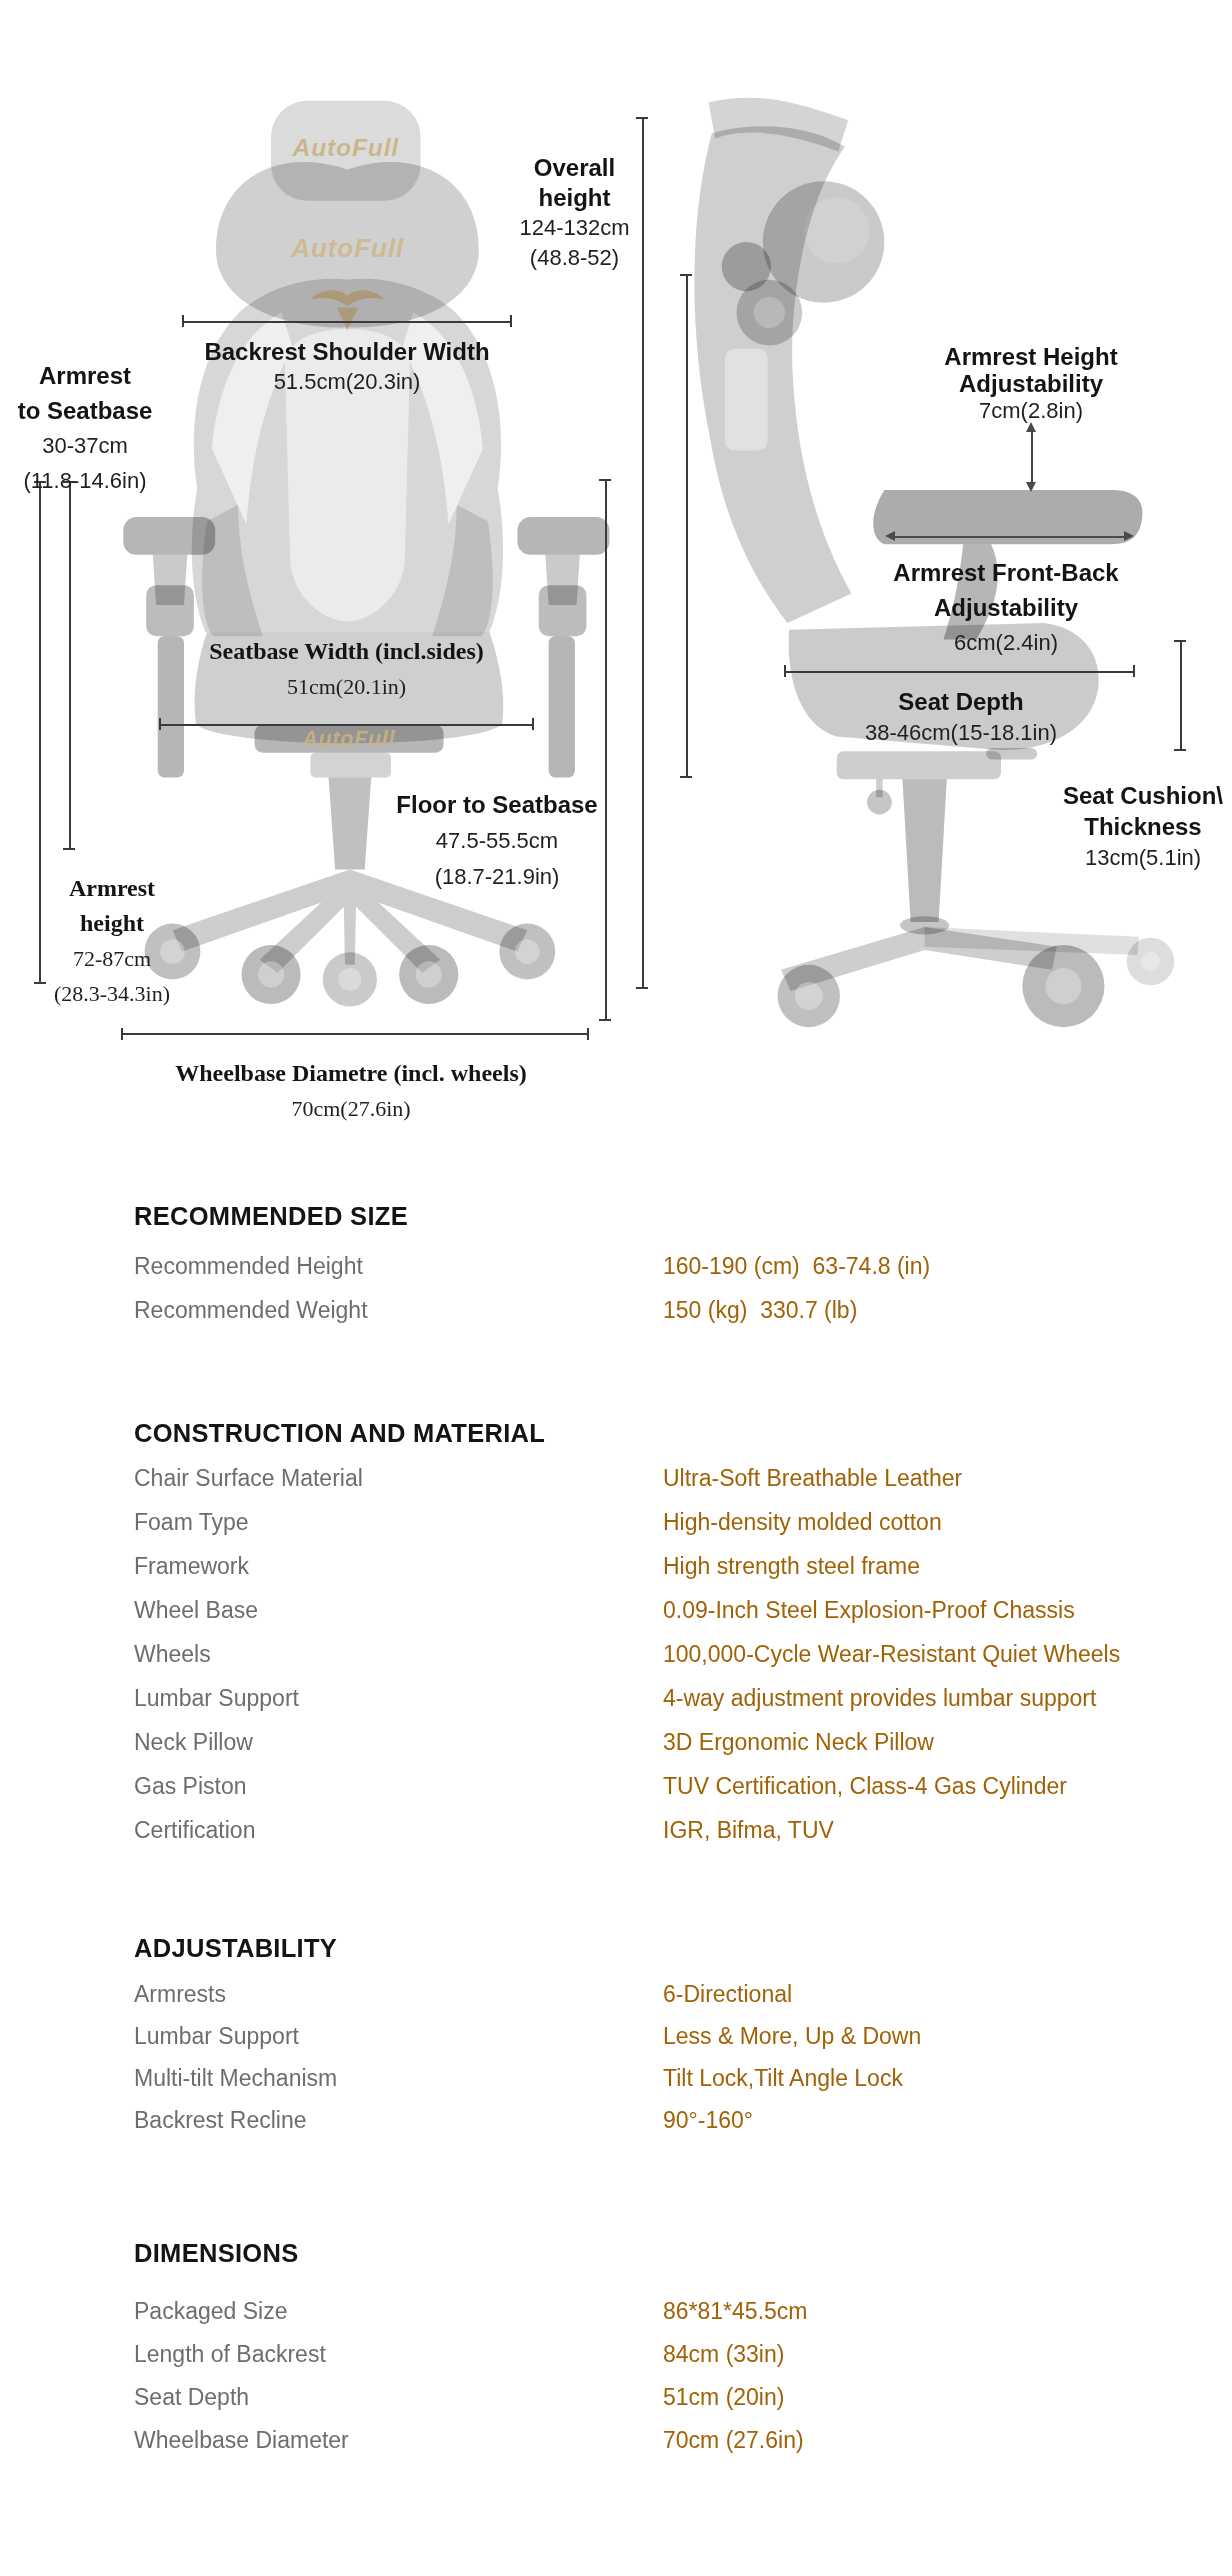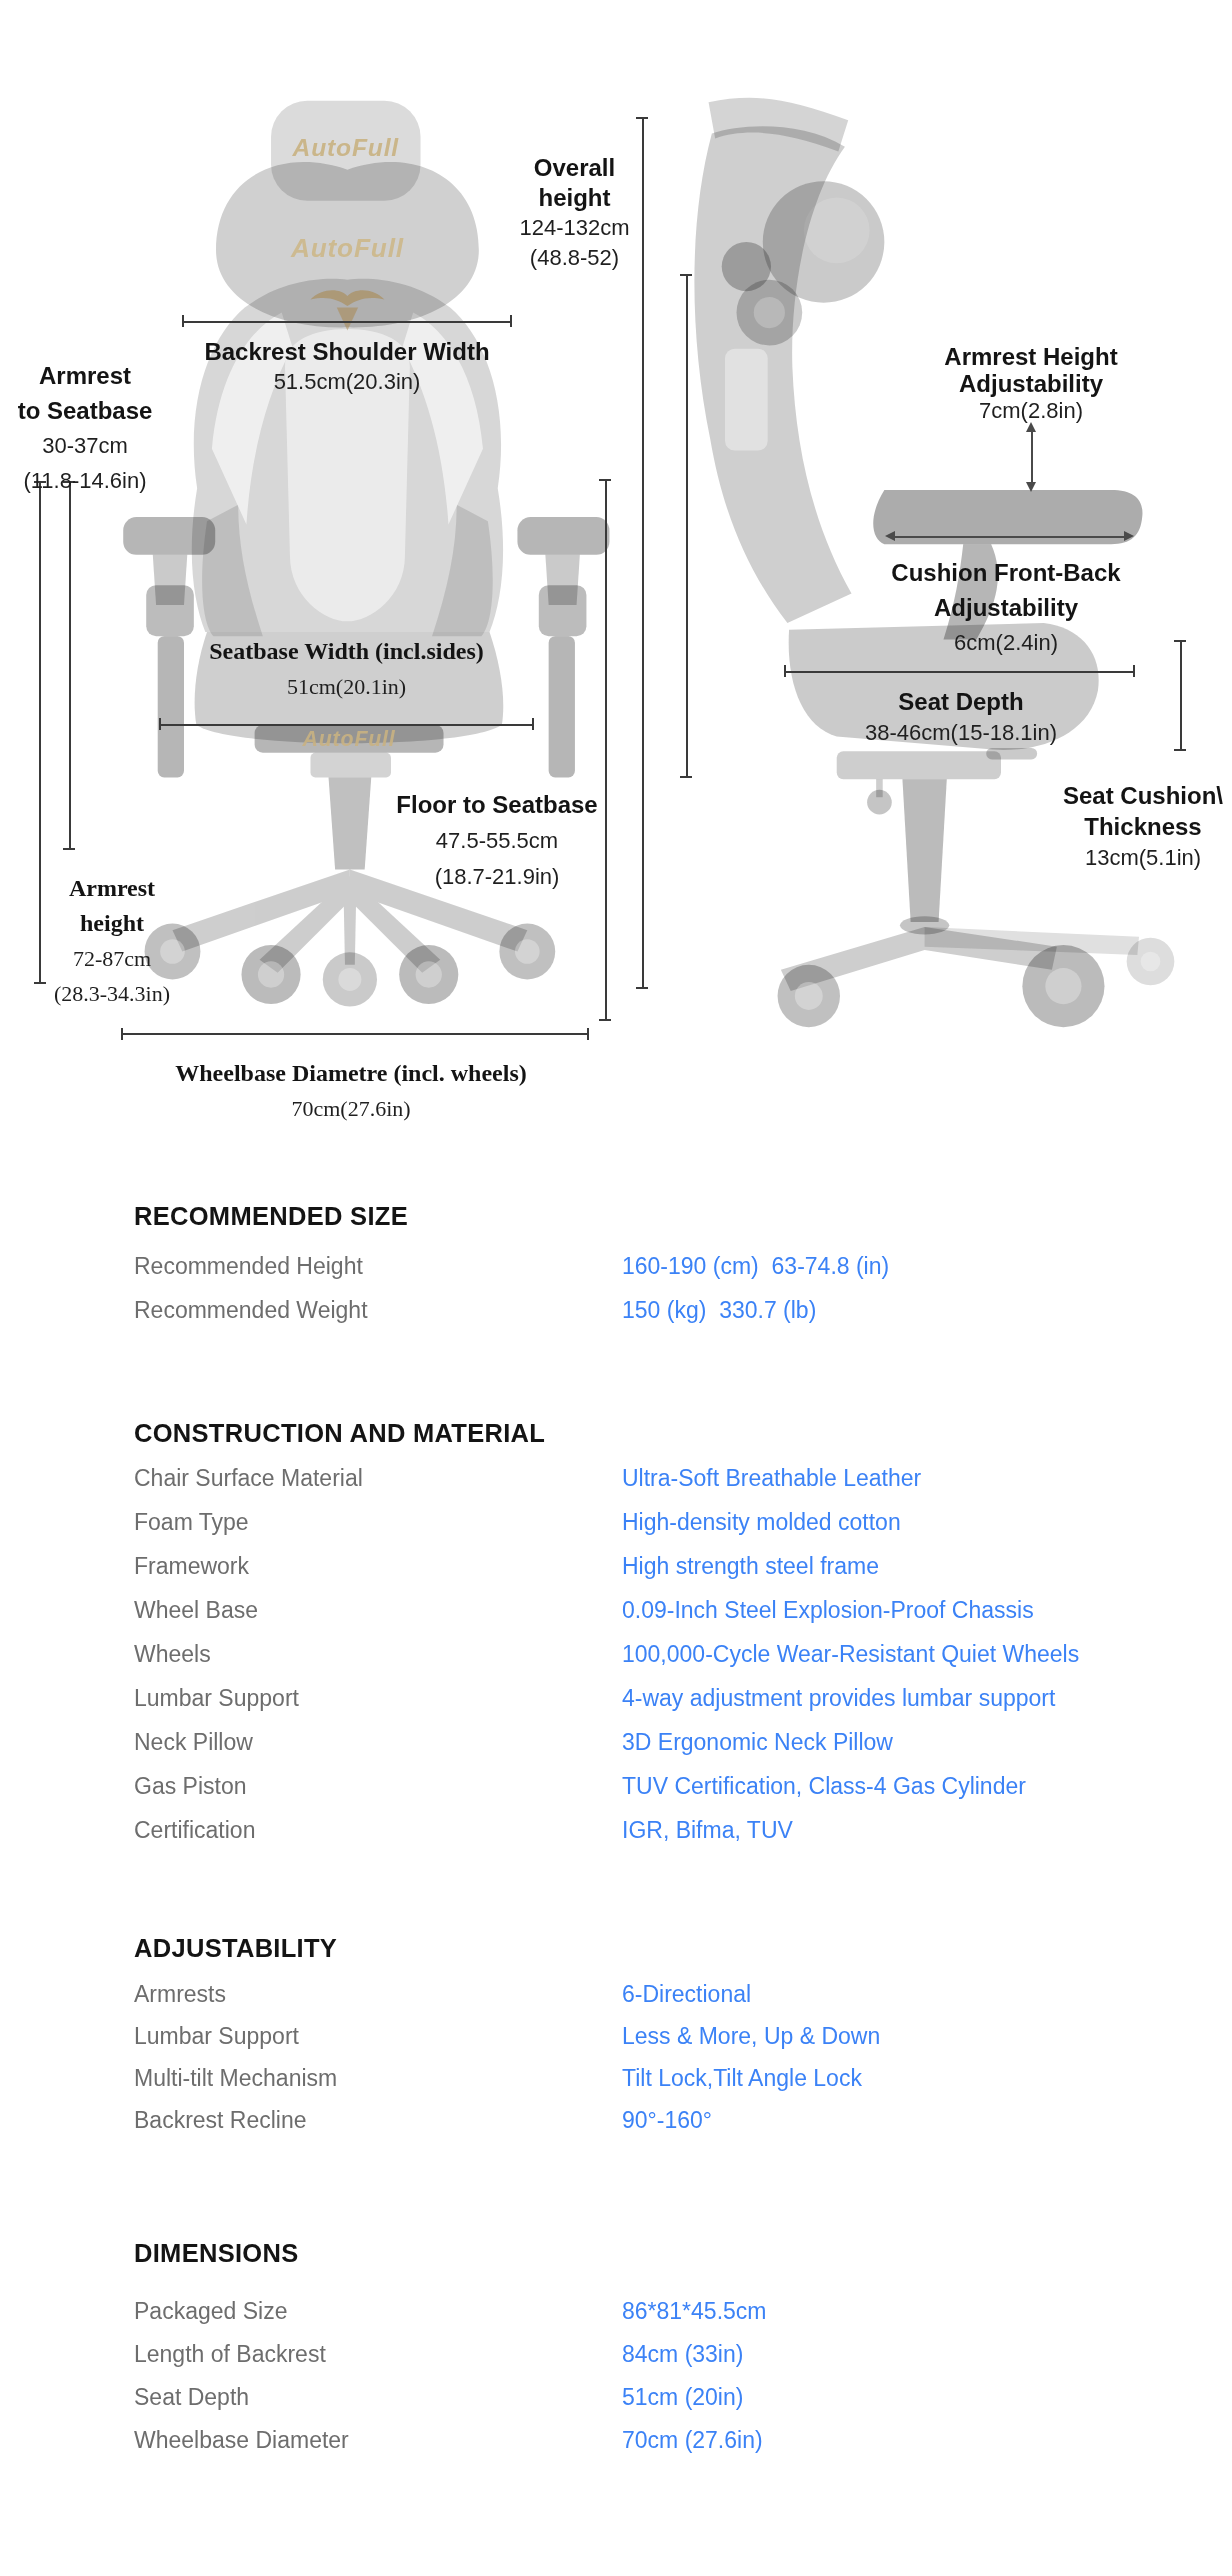--- a/index.html
+++ b/index.html
@@ -34,21 +34,21 @@
   .arr-up    { position:absolute; width:0; height:0; border-left:5.8px solid transparent; border-right:5.8px solid transparent; border-bottom:10.7px solid #4a4a4a; }
   .arr-down  { position:absolute; width:0; height:0; border-left:5.8px solid transparent; border-right:5.8px solid transparent; border-top:10.7px solid #4a4a4a; }
   .arr-left  { position:absolute; width:0; height:0; border-top:5.8px solid transparent; border-bottom:5.8px solid transparent; border-right:10.7px solid #4a4a4a; }
   .arr-right { position:absolute; width:0; height:0; border-top:5.8px solid transparent; border-bottom:5.8px solid transparent; border-left:10.7px solid #4a4a4a; }
 
   
   .spec-section { position:absolute; left:134px; width:1010px; }
   .spec-header { font-size:25.5px; font-weight:700; color:#141414; letter-spacing:0.3px; line-height:30px; }
   .spec-row { display:flex; align-items:center; }
   .spec-label { width:488px; font-size:23px; font-weight:400; color:#6d6d6d; white-space:pre-wrap; }
-  .spec-value { font-size:23px; font-weight:400; color:#3b82f6; white-space:pre-wrap; }
+  .spec-value { font-size:23px; font-weight:400; color:#a16207; white-space:pre-wrap;margin-left:41px; }
   .rows-s1 .spec-row { height:44px; }
   .rows-s2 .spec-row { height:44px; }
   .rows-s3 .spec-row { height:42px; }
   .rows-s4 .spec-row { height:43px; }
   .mb16 { margin-bottom:13px; } .mb0 { margin-bottom:8px; } .mb12 { margin-bottom:10px; } .mb10 { margin-bottom:22px; }
 </style>
 </head>
 <body>
 
 <div class="page">
@@ -249,21 +249,21 @@
     <span class="v">70cm(27.6in)</span>
   </div>
 
   <div class="dim lh33" style="left:908px; top:343px; width:246px;">
     <span class="t">Armrest Height</span>
     <span class="t">Adjustability</span>
     <span class="v">7cm(2.8in)</span>
   </div>
 
   <div class="dim lh43" style="left:883px; top:555px; width:246px;">
-    <span class="t">Cushion Front-Back</span>
+    <span class="t">Armrest Front-Back</span>
     <span class="t">Adjustability</span>
     <span class="v">6cm(2.4in)</span>
   </div>
 
   <div class="dim lh38" style="left:838px; top:686px; width:246px;">
     <span class="t">Seat Depth</span>
     <span class="v">38-46cm(15-18.1in)</span>
   </div>
 
   <div class="dim lh38" style="left:1024px; top:780px; width:238px;">

